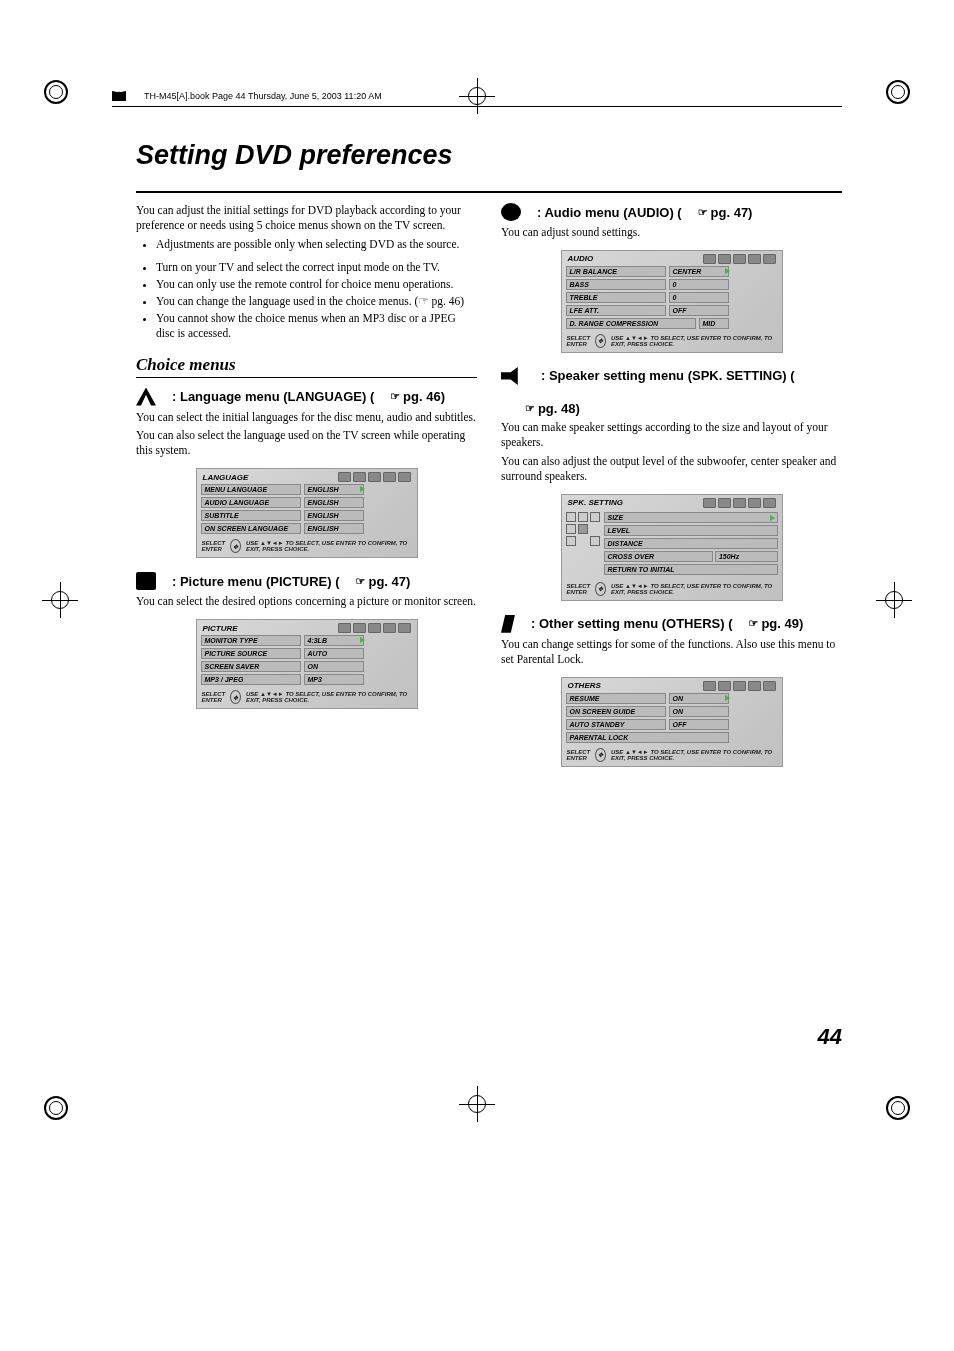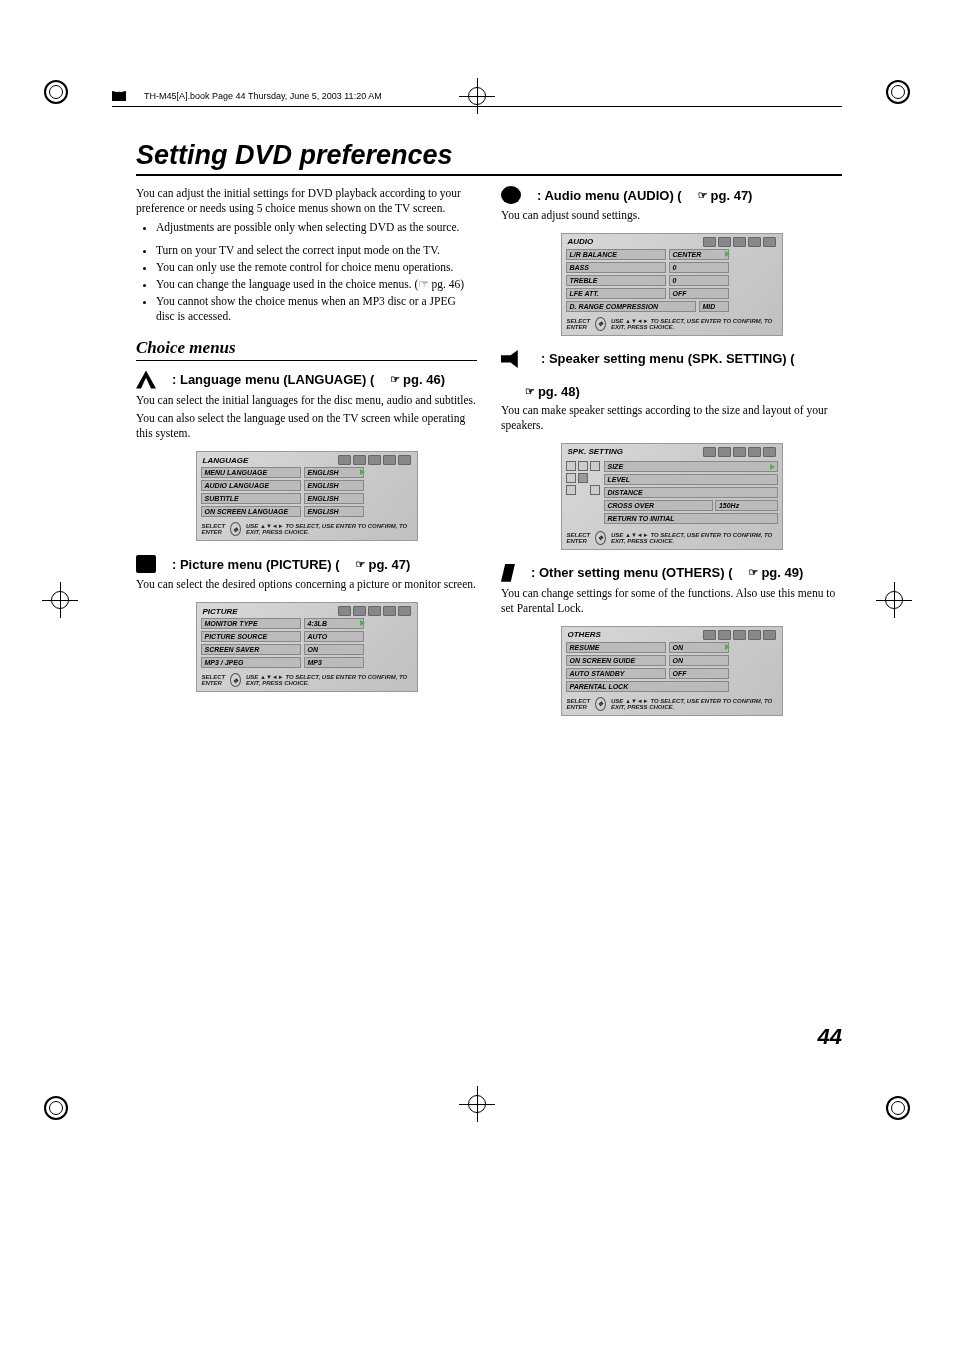--- a/index.html
+++ b/index.html
@@ -98,21 +98,21 @@
       column-fill: auto;
       height: 1200px;
     }
     .maintitle {
       font-family: Arial, sans-serif;
       font-size: 27px;
       font-weight: bold;
       font-style: italic;
       column-span: all;
       border-bottom: 2px solid #000;
-      padding-bottom: 3px;
+      padding-bottom: 20px;
       margin-bottom: 10px;
     }
     .paratext {
       font-size: 11.5px;
       line-height: 1.3;
       margin-bottom: 4px;
     }
     .bulletlist {
       font-size: 11.5px;
       padding-left: 20px;
@@ -528,20 +528,21 @@
       <div>USE ▲▼◄► TO SELECT, USE ENTER TO CONFIRM, TO EXIT, PRESS CHOICE.</div>
     </div>
   </div>
 
   <div class="menuhead" style="flex-wrap: wrap;">
     <span class="icon spk"></span>
     <span>: Speaker setting menu (SPK. SETTING) (</span>
     <span class="refcross" style="margin-left:24px;">pg. 48)</span>
   </div>
   <p class="paratext">You can make speaker settings according to the size and layout of your speakers.</p>
+  <p class="paratext">You can also adjust the output level of the subwoofer, center speaker and surround speakers.</p>
   <div class="menupanel">
     <div class="menutop">
       <span class="mtitle">SPK. SETTING</span>
       <span class="tabicons">
           <span></span>
           <span></span>
           <span></span>
           <span></span>
           <span></span>
         </span>

